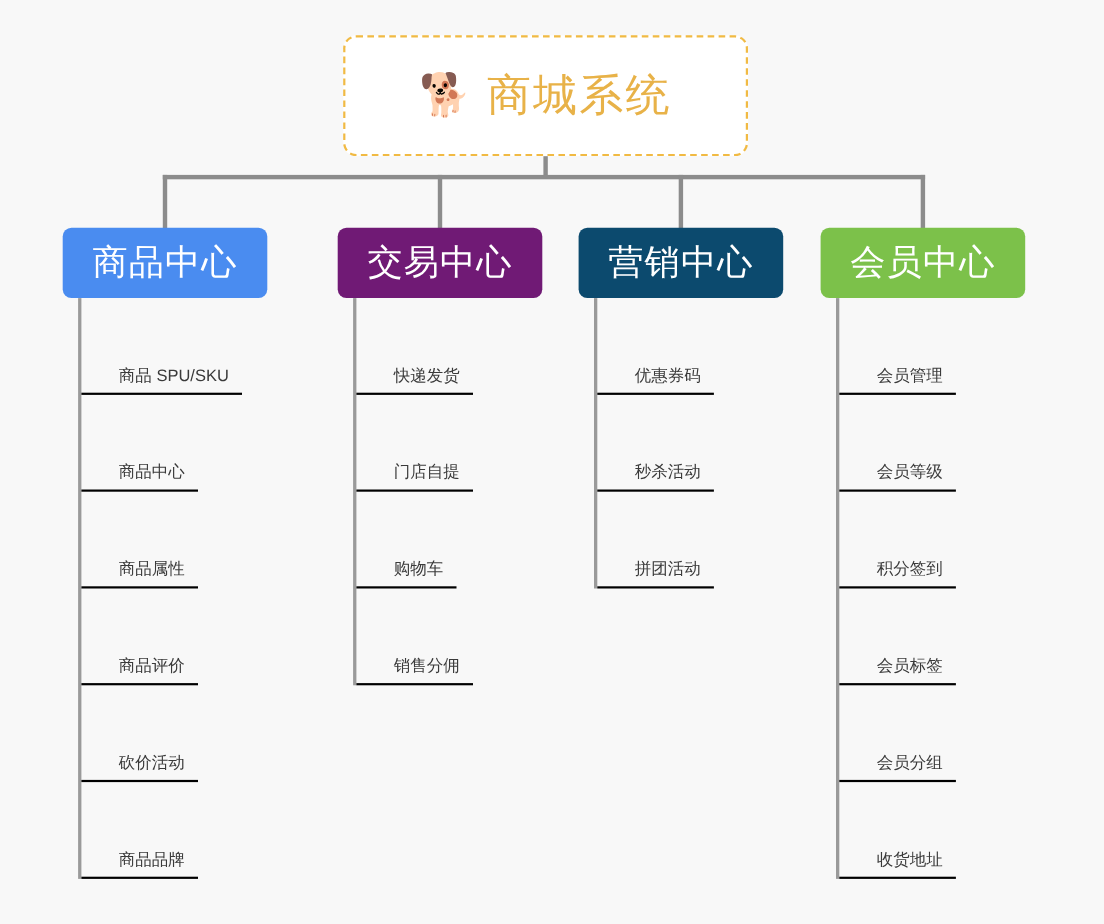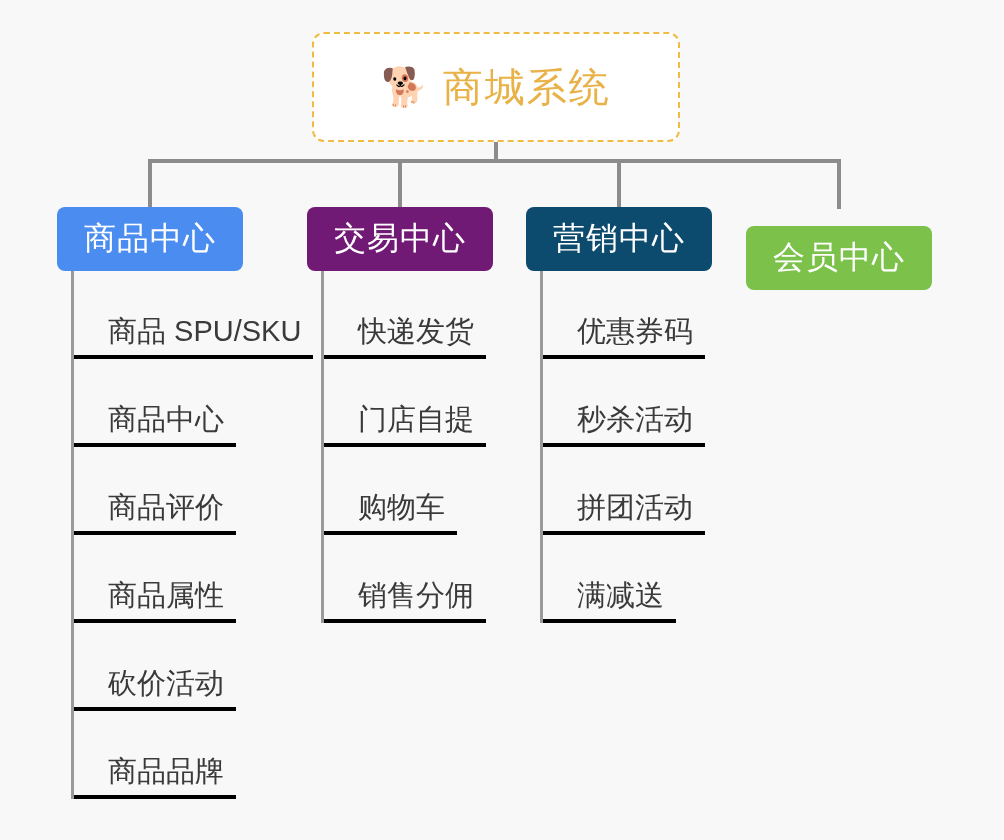--- a/index.html
+++ b/index.html
@@ -77,21 +77,21 @@
 
   
   .column {
     position: absolute;
     top: 207px;
     width: 186px;
   }
   .col-1 { left: 57px; }
   .col-2 { left: 307px; }
   .col-3 { left: 526px; }
-  .col-4 { left: 746px; margin-top: 19px; }
+  .col-4 { left: 746px; }
 
   .cat-header {
     height: 64px;
     border-radius: 8px;
     display: flex;
     align-items: center;
     justify-content: center;
     color: #ffffff;
     font-size: 32px;
     letter-spacing: 1px;
@@ -111,25 +111,25 @@
   .leaf-item {
     height: 88px;
     box-sizing: border-box;
     display: flex;
     align-items: flex-end;
     justify-content: flex-start;
     padding-left: 34px;
   }
   .leaf-label {
     display: inline-block;
-    font-size: 29px;
+    font-size: 15px;
     color: #3a3a3a;
     white-space: nowrap;
     padding: 0 12px 7px 0;
-    border-bottom: 4px solid #000000;
+    border-bottom: 2px solid #000000;
     margin-left: -34px;
     padding-left: 34px;
     line-height: 1.1;
   }
 </style>
 </head>
 <body>
 
 <div id="chart-root">
 
@@ -150,24 +150,24 @@
       <span>商品中心</span>
     </div>
     <div class="leaf-list">
       <div class="leaf-item">
         <span class="leaf-label">商品 SPU/SKU</span>
       </div>
       <div class="leaf-item">
         <span class="leaf-label">商品中心</span>
       </div>
       <div class="leaf-item">
+        <span class="leaf-label">商品属性</span>
+      </div>
+      <div class="leaf-item">
         <span class="leaf-label">商品评价</span>
-      </div>
-      <div class="leaf-item">
-        <span class="leaf-label">商品属性</span>
       </div>
       <div class="leaf-item">
         <span class="leaf-label">砍价活动</span>
       </div>
       <div class="leaf-item">
         <span class="leaf-label">商品品牌</span>
       </div>
     </div>
   </div>
 
@@ -198,25 +198,42 @@
     <div class="leaf-list">
       <div class="leaf-item">
         <span class="leaf-label">优惠券码</span>
       </div>
       <div class="leaf-item">
         <span class="leaf-label">秒杀活动</span>
       </div>
       <div class="leaf-item">
         <span class="leaf-label">拼团活动</span>
       </div>
-      <div class="leaf-item">
-        <span class="leaf-label">满减送</span>
-      </div>
     </div>
   </div>
 
   <div class="column col-4">
     <div class="cat-header cat-4">
       <span>会员中心</span>
     </div>
+    <div class="leaf-list">
+      <div class="leaf-item">
+        <span class="leaf-label">会员管理</span>
+      </div>
+      <div class="leaf-item">
+        <span class="leaf-label">会员等级</span>
+      </div>
+      <div class="leaf-item">
+        <span class="leaf-label">积分签到</span>
+      </div>
+      <div class="leaf-item">
+        <span class="leaf-label">会员标签</span>
+      </div>
+      <div class="leaf-item">
+        <span class="leaf-label">会员分组</span>
+      </div>
+      <div class="leaf-item">
+        <span class="leaf-label">收货地址</span>
+      </div>
+    </div>
   </div>
 
 </div>
 
 </body></html>

